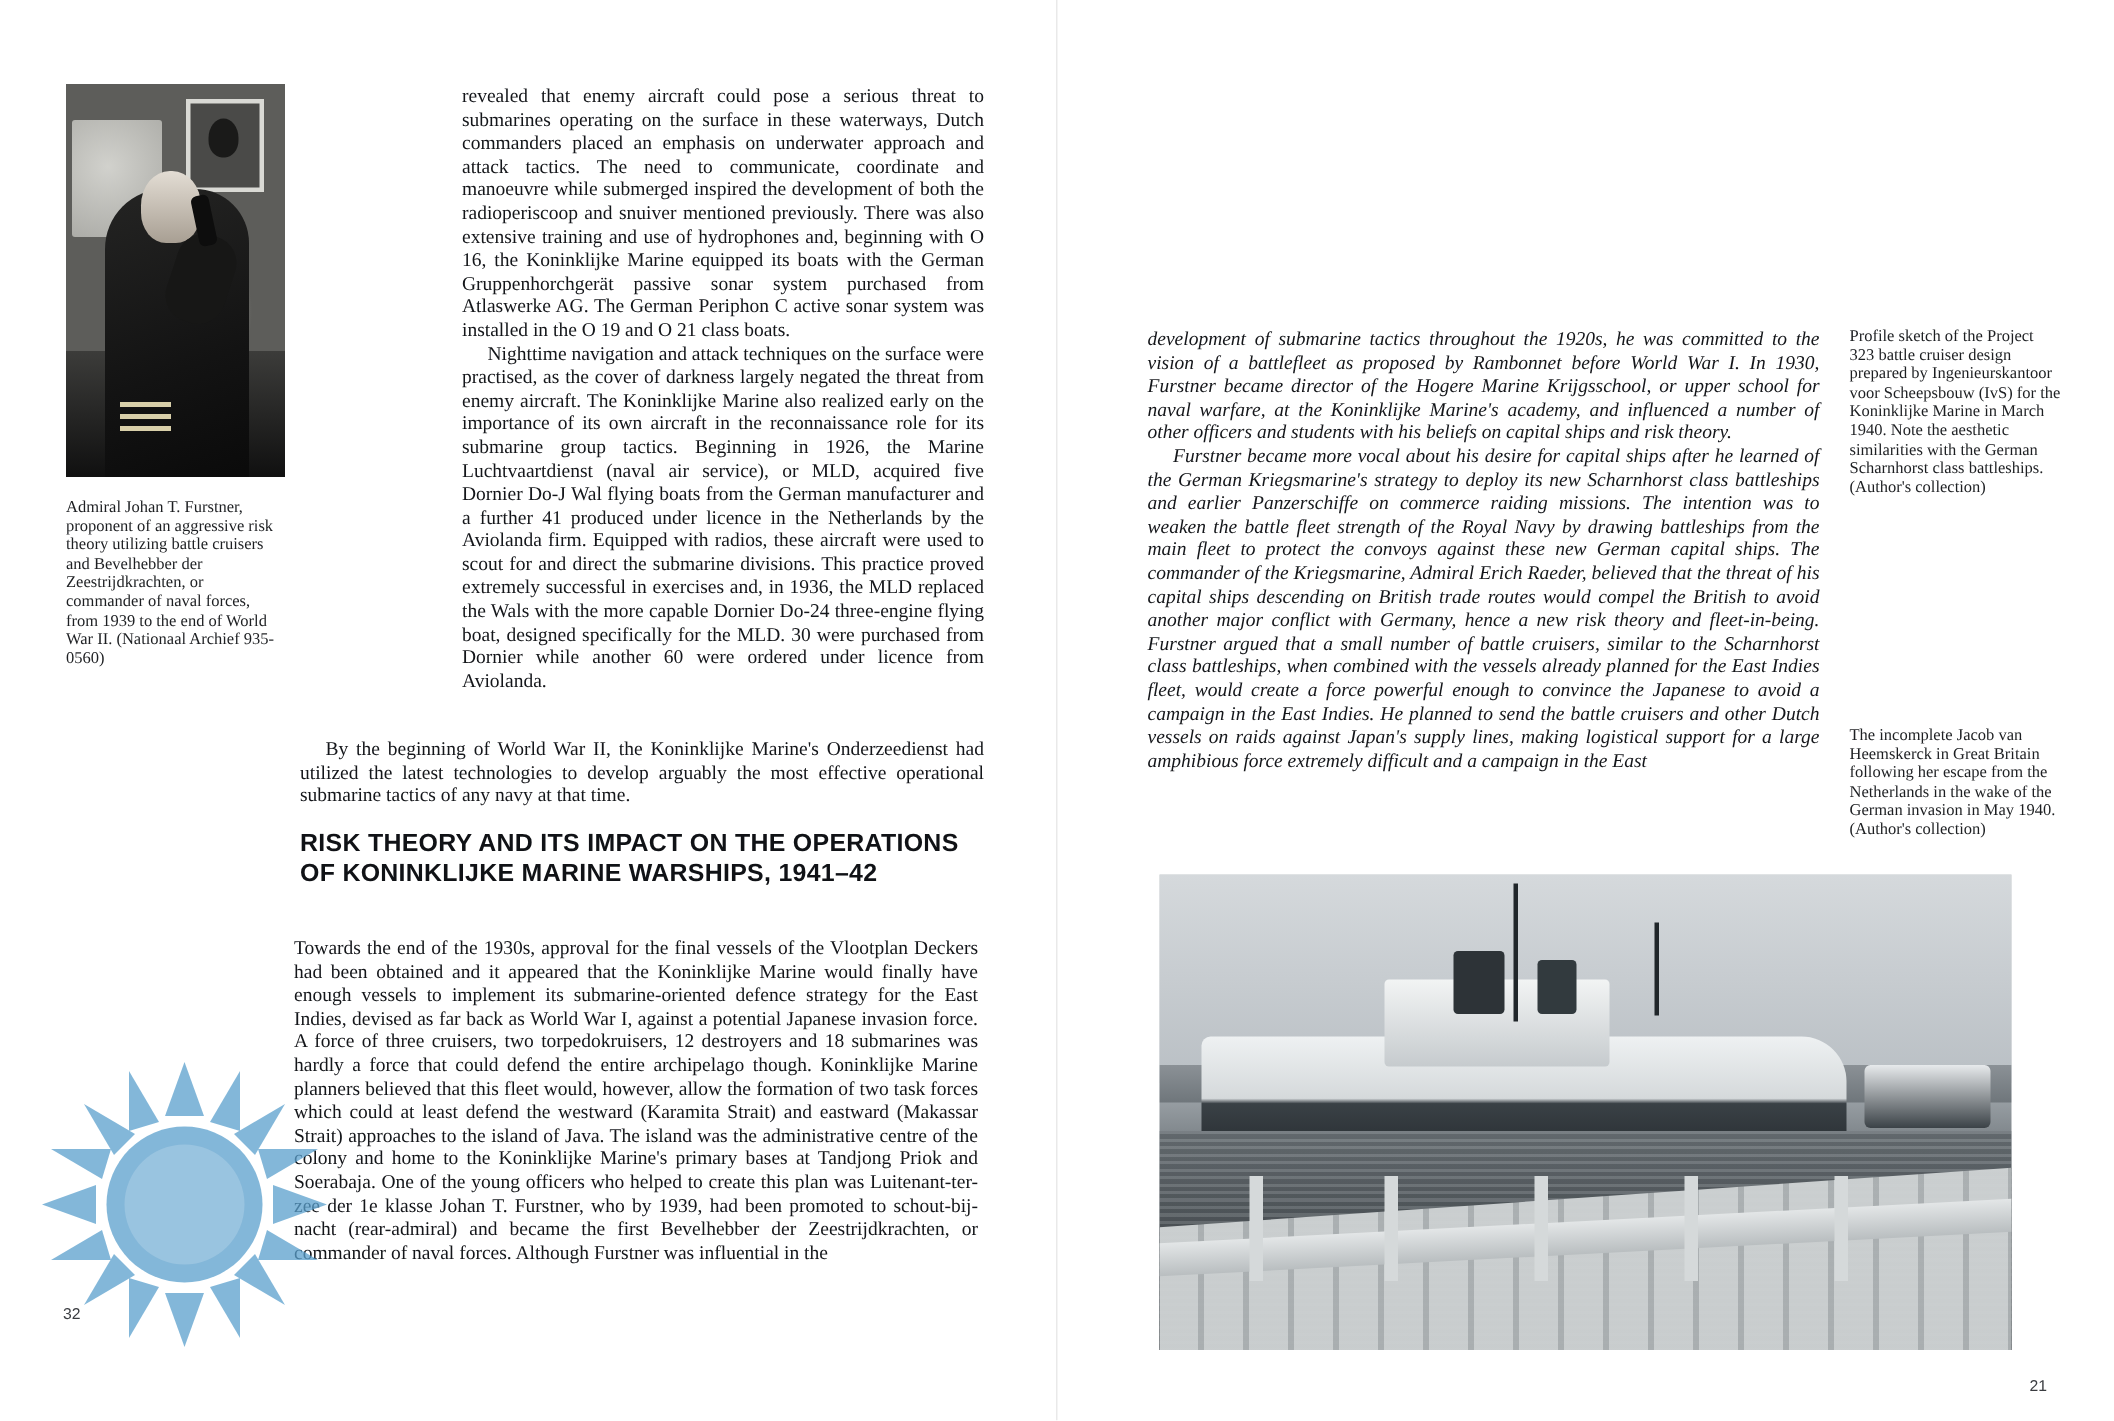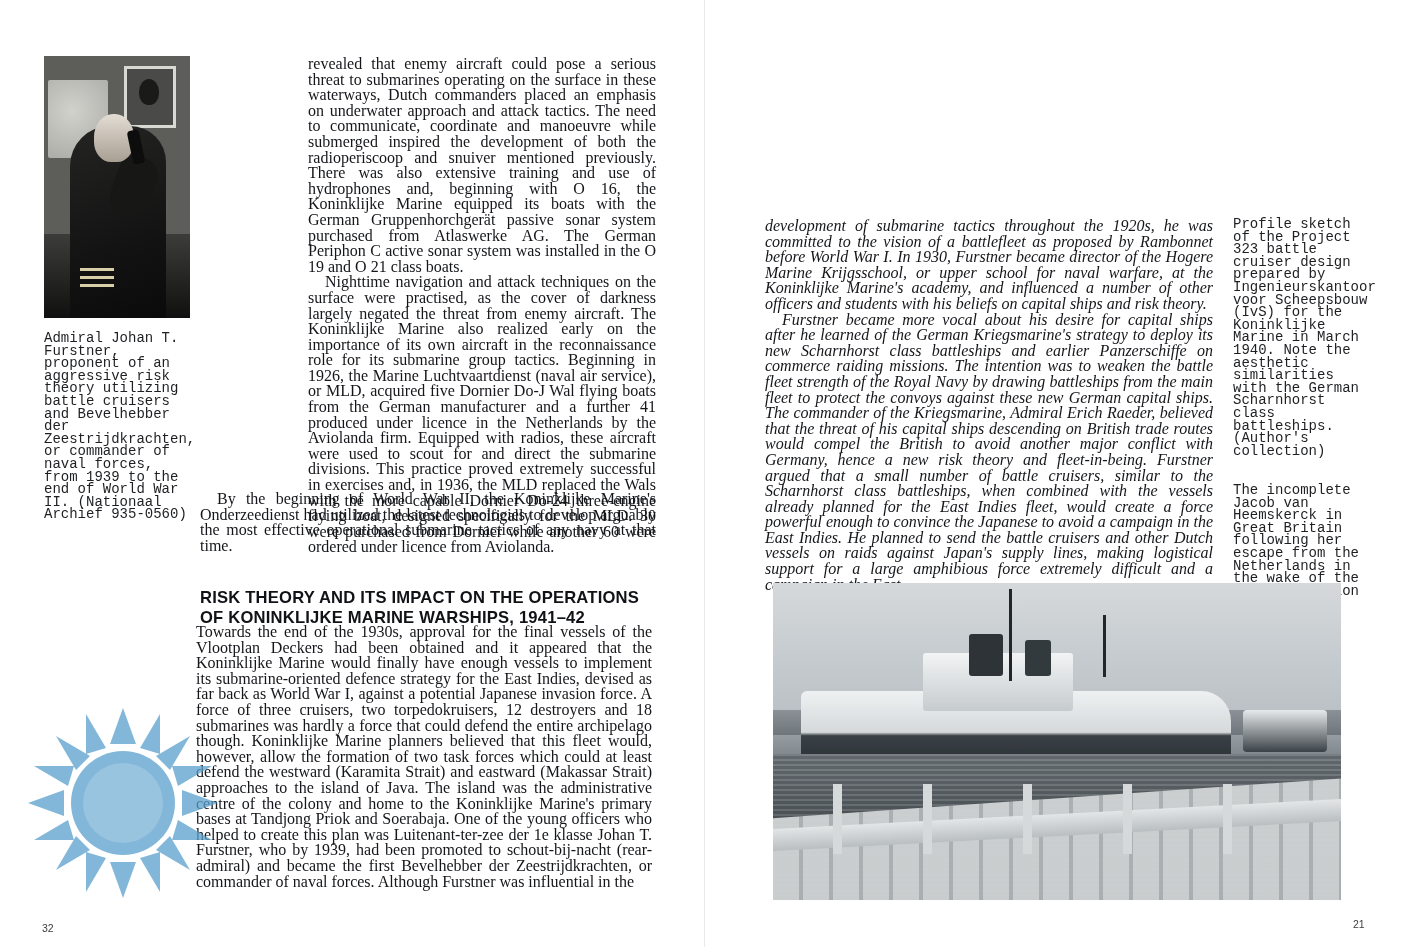--- a/index.html
+++ b/index.html
@@ -25,29 +25,29 @@
   #admiral-photo .frame{position:absolute;left:80px;top:10px;width:46px;height:56px;background:#4a4a48;border:3px solid #d9d9d4;}
   #admiral-photo .frame:after{content:"";position:absolute;left:12px;top:10px;width:20px;height:26px;border-radius:50% 50% 45% 45%;background:#1a1a19;}
   #admiral-photo .map{position:absolute;left:4px;top:24px;width:60px;height:78px;background:radial-gradient(circle at 40% 40%,#e6e6e1,#b5b5b0);opacity:.85;border-radius:2px;}
   #admiral-photo .desk{position:absolute;left:0;bottom:0;width:100%;height:84px;background:linear-gradient(180deg,#3c3c3a,#101010);}
   #admiral-photo .figure{position:absolute;left:26px;top:70px;width:96px;height:196px;background:linear-gradient(160deg,#242423 0%,#131313 60%,#0a0a0a 100%);border-radius:40px 36px 0 0;}
   #admiral-photo .head{position:absolute;left:50px;top:58px;width:40px;height:48px;border-radius:48% 48% 42% 42%;background:linear-gradient(180deg,#e3ddd4,#a89f93);}
   #admiral-photo .phone{position:absolute;left:86px;top:74px;width:12px;height:34px;background:#0d0d0d;border-radius:4px;transform:rotate(-12deg);}
   #admiral-photo .arm{position:absolute;left:70px;top:100px;width:40px;height:60px;background:#171716;border-radius:18px;transform:rotate(18deg);}
   #admiral-photo .stripes{position:absolute;left:36px;top:212px;width:34px;height:22px;background:repeating-linear-gradient(180deg,#d8cfa9 0 3px,transparent 3px 8px);}
 
-  .caption{font-family:Liberation Mono, monospace;font-size:14px;line-height:12.6px;color:#1d1f22;}
+  .caption{font-family:Liberation Serif, serif;font-size:11px;line-height:12.6px;color:#1d1f22;}
 
-  .bodycol{font-size:16px;line-height:15.6px;text-align:justify;}
+  .bodycol{font-size:13px;line-height:15.6px;text-align:justify;}
   .bodycol p{margin:0;text-indent:17px;}
   .bodycol p.first{text-indent:0;}
 
   .sectionhead{
     font-family:"Liberation Sans", sans-serif;font-weight:bold;font-size:16.6px;
-    line-height:20px;letter-spacing:.2px;color:#101216;margin-top:36px;
+    line-height:20px;letter-spacing:.2px;color:#101216;
   }
 
   .folio{font-family:"Liberation Sans", sans-serif;font-size:10.5px;color:#3a3c40;}
 
   
   #cruiser-photo{left:68px;top:583px;width:568px;height:317px;
     background:linear-gradient(180deg,#c9cdd0 0%,#b7bdc2 38%,#7f868b 55%,#5d6469 72%,#424a4f 100%);
   }
   #cruiser-photo .sky{position:absolute;left:0;top:0;width:100%;height:44%;background:linear-gradient(180deg,#d5d9dc,#b9bfc4);}
   #cruiser-photo .shore{position:absolute;left:0;top:40%;width:100%;height:8%;background:linear-gradient(180deg,#8b9196,#6f767b);}
@@ -113,21 +113,21 @@
     <div class="bodycol" style="position:absolute;left:200px;top:466px;width:456px;margin-top:25px;">
       <p>By the beginning of World War II, the Koninklijke Marine's Onderzeedienst had utilized the latest technologies to develop arguably the most effective operational submarine tactics of any navy at that time.</p>
     </div>
 
     <div class="sectionhead" style="position:absolute;left:200px;top:552px;width:456px;">RISK THEORY AND ITS IMPACT ON THE OPERATIONS OF KONINKLIJKE MARINE WARSHIPS, 1941–42</div>
 
     <div class="bodycol" style="position:absolute;left:196px;top:624px;width:456px;">
       <p class="first">Towards the end of the 1930s, approval for the final vessels of the Vlootplan Deckers had been obtained and it appeared that the Koninklijke Marine would finally have enough vessels to implement its submarine-oriented defence strategy for the East Indies, devised as far back as World War I, against a potential Japanese invasion force. A force of three cruisers, two torpedokruisers, 12 destroyers and 18 submarines was hardly a force that could defend the entire archipelago though. Koninklijke Marine planners believed that this fleet would, however, allow the formation of two task forces which could at least defend the westward (Karamita Strait) and eastward (Makassar Strait) approaches to the island of Java. The island was the administrative centre of the colony and home to the Koninklijke Marine's primary bases at Tandjong Priok and Soerabaja. One of the young officers who helped to create this plan was Luitenant-ter-zee der 1e klasse Johan T. Furstner, who by 1939, had been promoted to schout-bij-nacht (rear-admiral) and became the first Bevelhebber der Zeestrijdkrachten, or commander of naval forces. Although Furstner was influential in the</p>
     </div>
 
-    <div class="folio" style="position:absolute;left:42px;top:922px;">32</div>
+    <div class="folio" style="position:absolute;left:42px;top:870px;">32</div>
   </div>
 
   <div class="right">
 
     <div class="bodycol" style="position:absolute;left:60px;top:218px;width:448px;font-style:italic;">
       <p class="first">development of submarine tactics throughout the 1920s, he was committed to the vision of a battlefleet as proposed by Rambonnet before World War I. In 1930, Furstner became director of the Hogere Marine Krijgsschool, or upper school for naval warfare, at the Koninklijke Marine's academy, and influenced a number of other officers and students with his beliefs on capital ships and risk theory.</p>
       <p>Furstner became more vocal about his desire for capital ships after he learned of the German Kriegsmarine's strategy to deploy its new Scharnhorst class battleships and earlier Panzerschiffe on commerce raiding missions. The intention was to weaken the battle fleet strength of the Royal Navy by drawing battleships from the main fleet to protect the convoys against these new German capital ships. The commander of the Kriegsmarine, Admiral Erich Raeder, believed that the threat of his capital ships descending on British trade routes would compel the British to avoid another major conflict with Germany, hence a new risk theory and fleet-in-being. Furstner argued that a small number of battle cruisers, similar to the Scharnhorst class battleships, when combined with the vessels already planned for the East Indies fleet, would create a force powerful enough to convince the Japanese to avoid a campaign in the East Indies. He planned to send the battle cruisers and other Dutch vessels on raids against Japan's supply lines, making logistical support for a large amphibious force extremely difficult and a campaign in the East</p>
     </div>
 
     <div class="caption" style="position:absolute;left:528px;top:218px;width:142px;">Profile sketch of the Project 323 battle cruiser design prepared by Ingenieurskantoor voor Scheepsbouw (IvS) for the Koninklijke Marine in March 1940. Note the aesthetic similarities with the German Scharnhorst class battleships. (Author's collection)</div>

